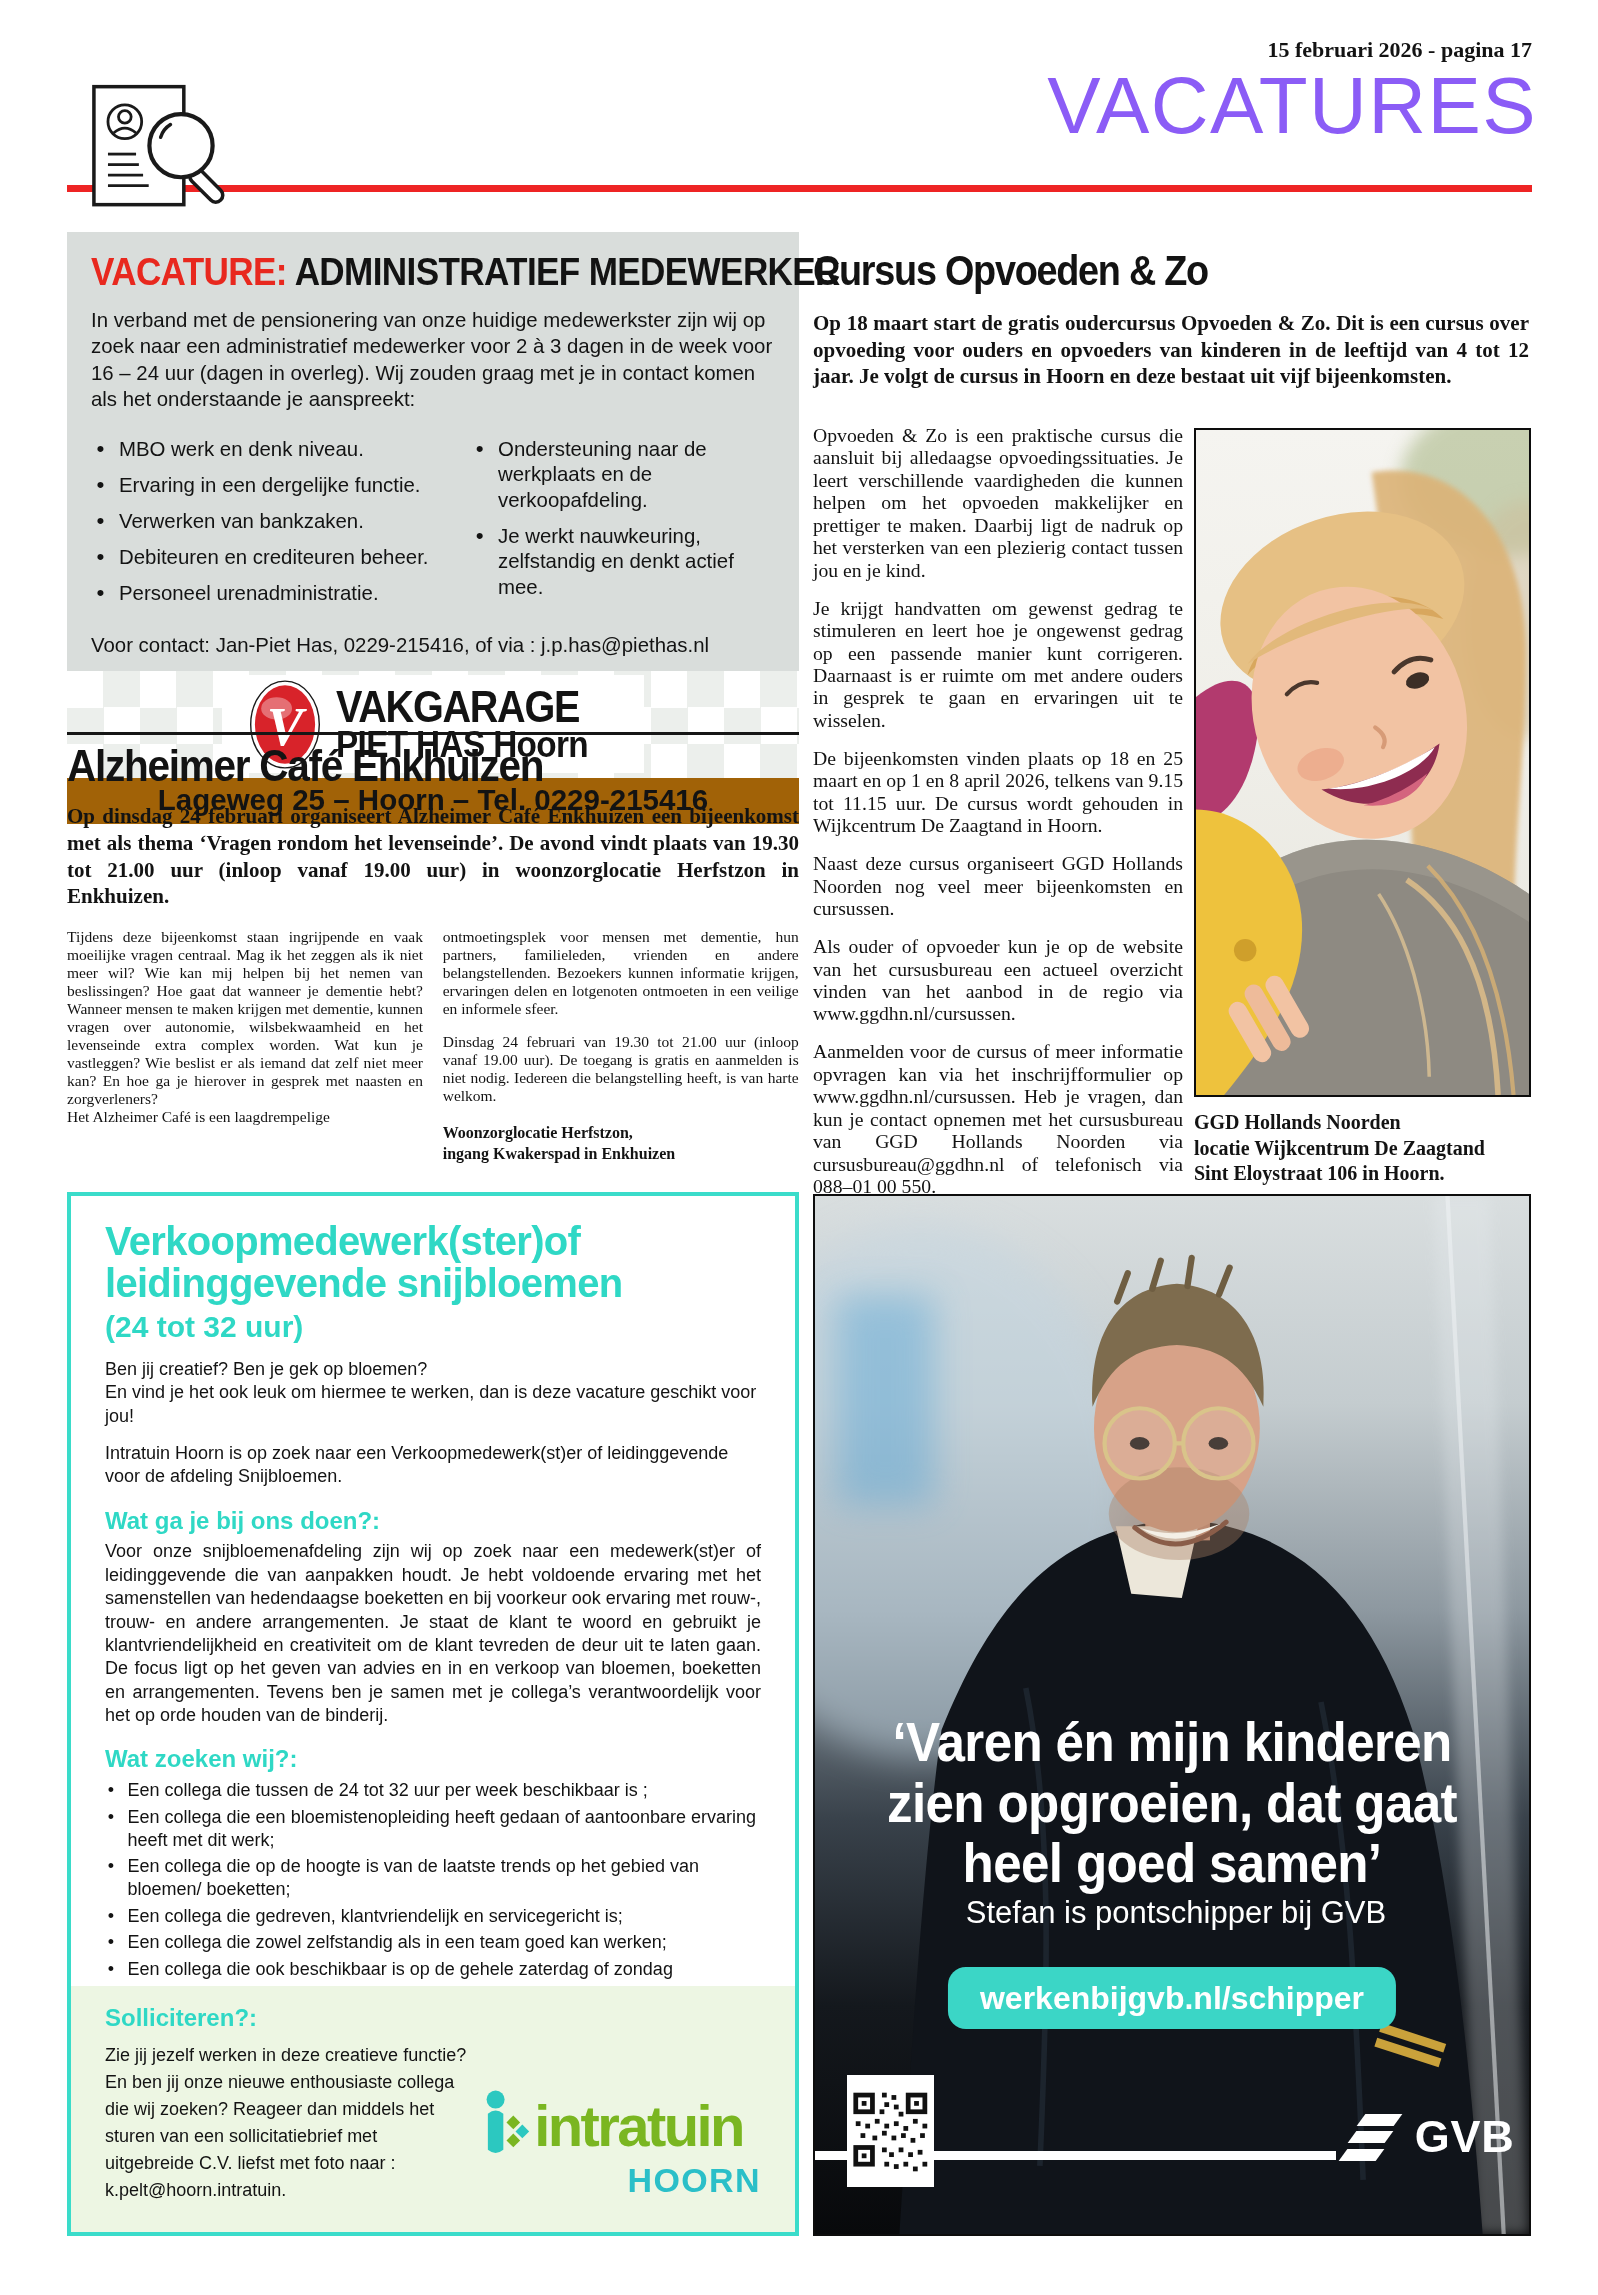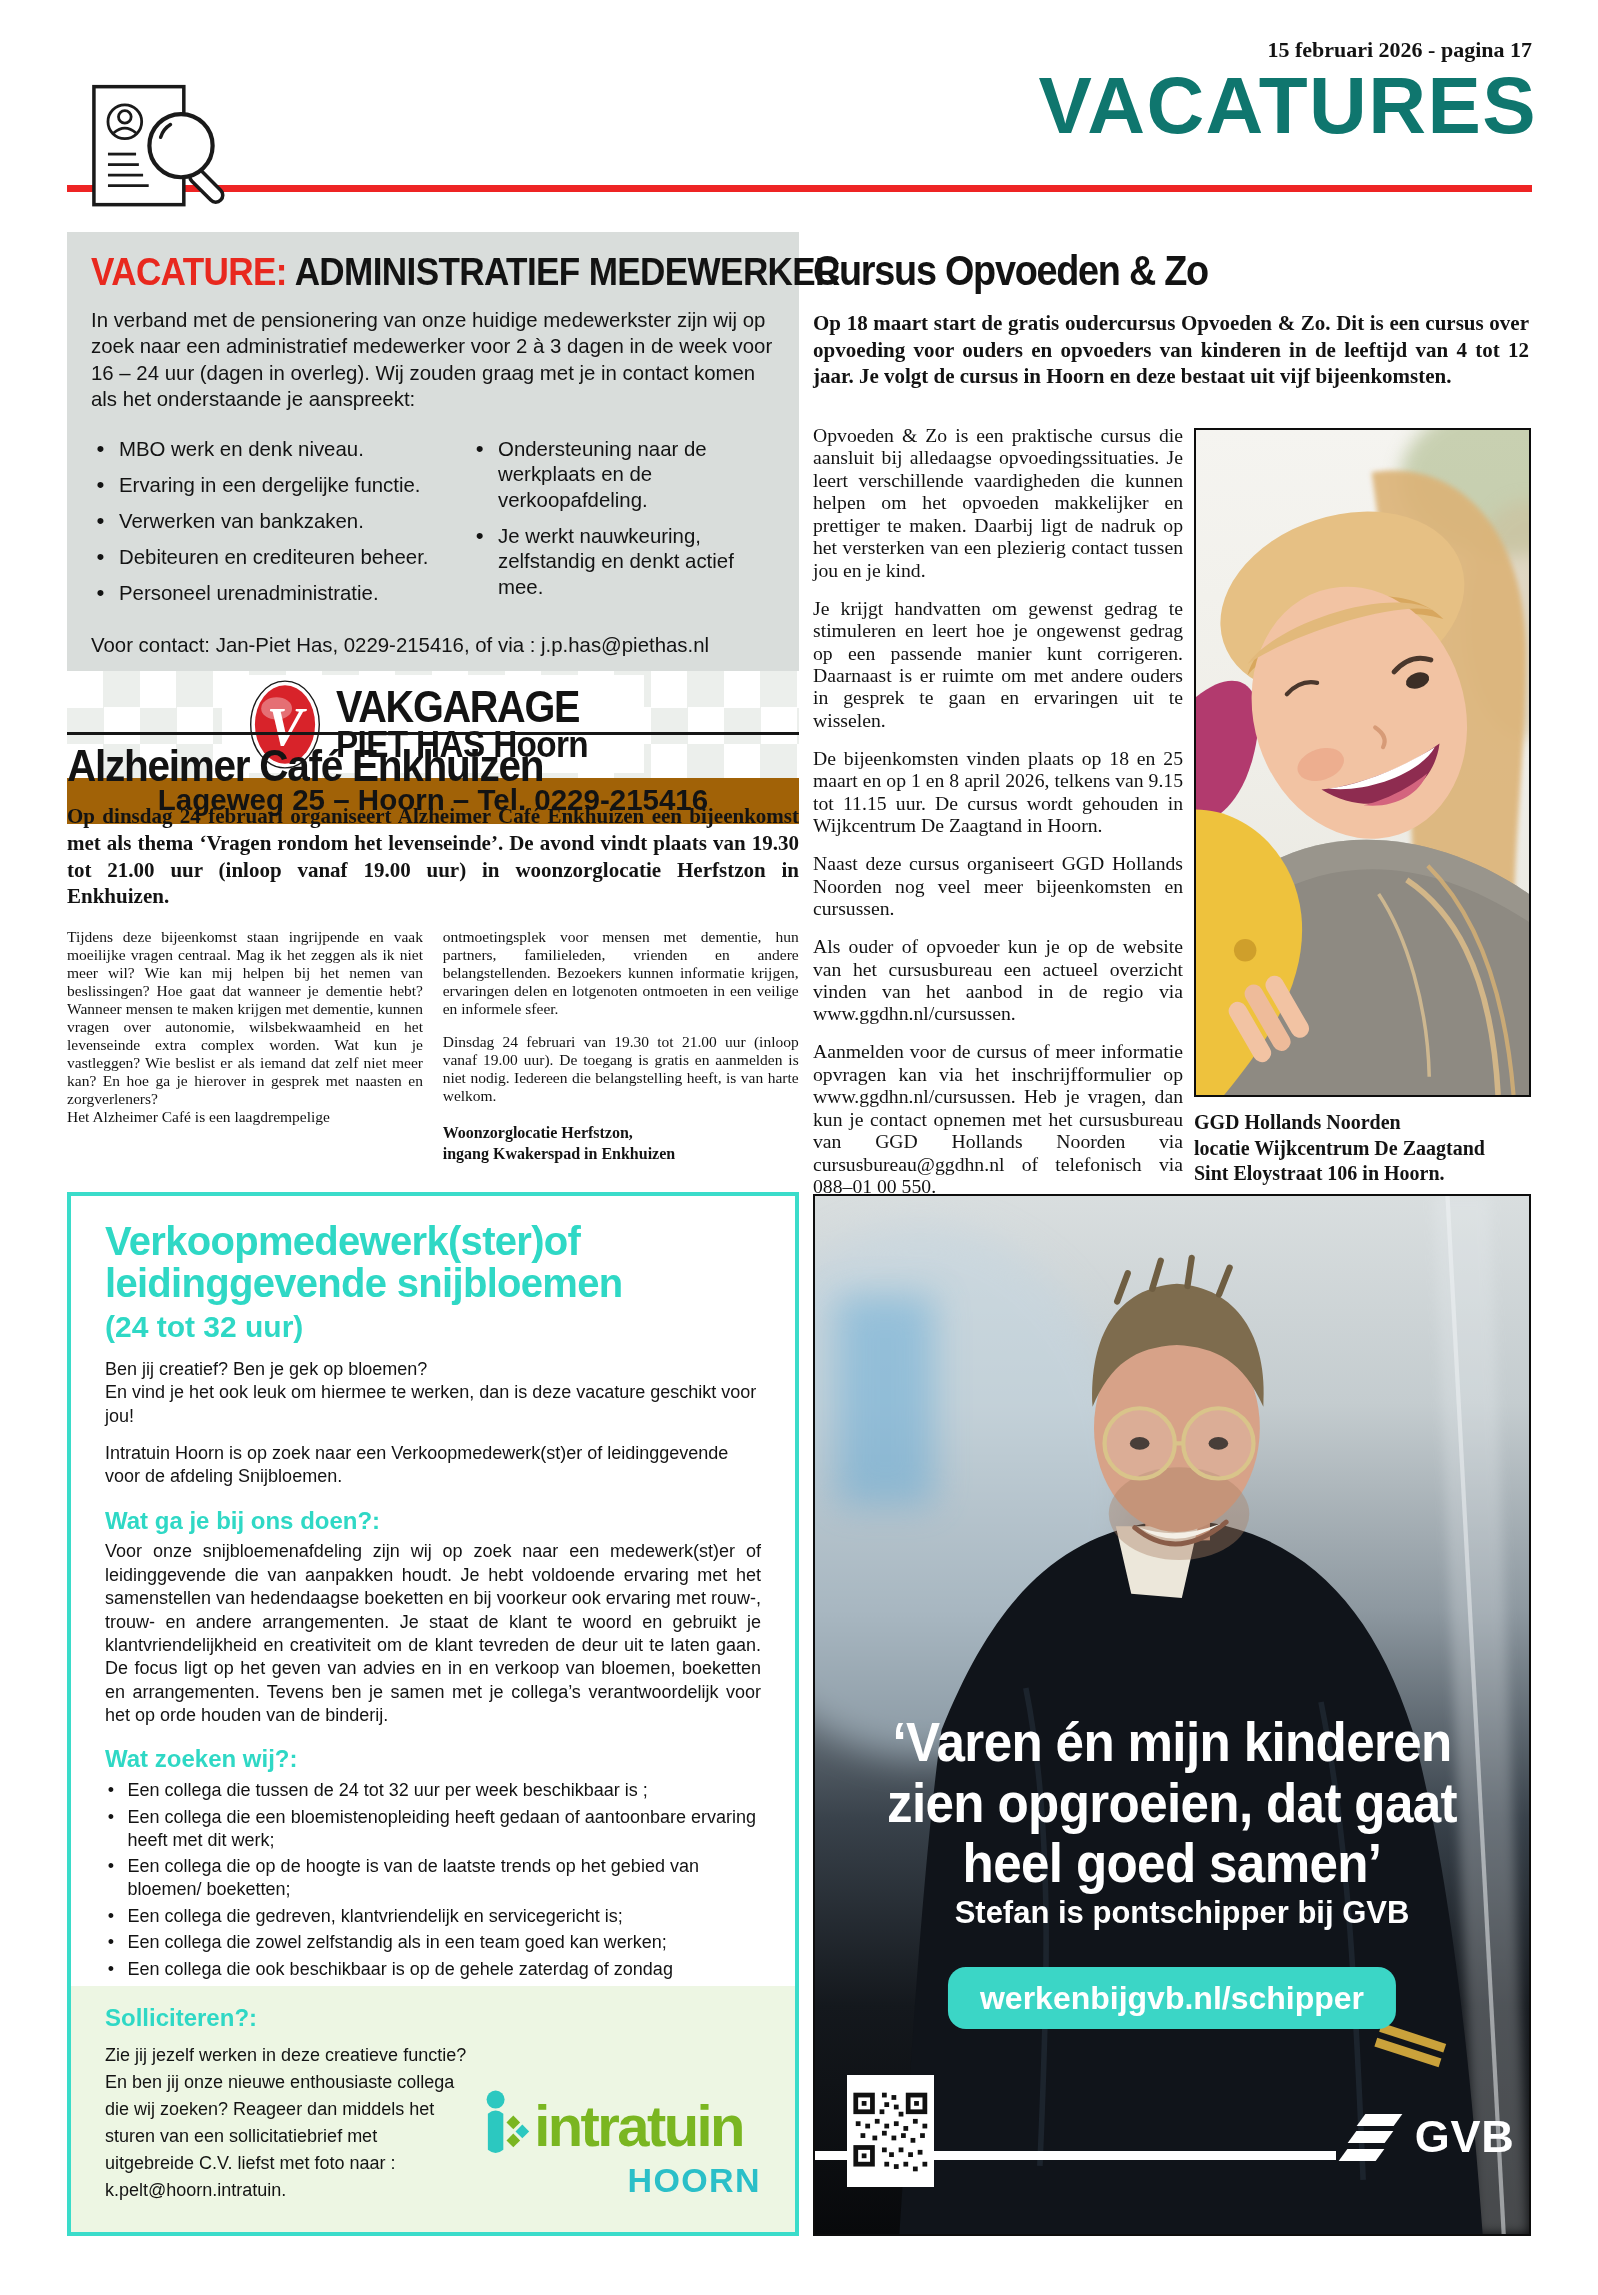--- a/index.html
+++ b/index.html
@@ -8,21 +8,21 @@
     font-family:"Liberation Sans",sans-serif;color:#131313;overflow:hidden;
   }
   .abs{position:absolute;}
   .serif{font-family:"Liberation Serif",serif;}
   .just{text-align:justify;}
   .cx{display:inline-block;transform:scaleX(.9);transform-origin:left center;}
   .cxc{display:block;transform:scaleX(.93);transform-origin:center;}
 
   
   #date-line{right:67px;top:37px;font-size:22px;font-weight:bold;}
-  #section-title{right:62px;top:66px;font-size:80px;line-height:1;font-weight:700;letter-spacing:1.4px;color:#0f766e;}
+  #section-title{right:62px;top:66px;font-size:80px;line-height:1;font-weight:400;letter-spacing:1.4px;color:#8b5cf6;}
   #header-rule{left:67px;top:185px;width:1465px;height:7px;background:#ee2424;}
 
   
   #vak-box{left:67px;top:232px;width:732px;background:#d9dddb;box-sizing:border-box;padding:18px 24px 0;}
   #vak-box .vac-title{font-size:39px;font-weight:800;letter-spacing:-0.7px;white-space:nowrap;}
   #vak-box .vac-title .red{color:#e8281e;}
   .vak-par{font-size:20.4px;line-height:1.3;margin-top:12.6px;}
   .vak-cols{display:flex;gap:21px;margin-top:24px;}
   .vak-cols ul{margin:0;padding:0;}
   .vak-cols li{list-style:none;position:relative;padding-left:28px;margin-bottom:10.5px;font-size:20.4px;line-height:1.25;}
@@ -74,21 +74,21 @@
   #cur-photo{left:1194px;top:428px;width:337px;height:669px;border:2.1px solid #0d0d0d;box-sizing:border-box;}
   #cur-photo svg{display:block;width:100%;height:100%;}
   #cur-caption{left:1194px;top:1110px;width:337px;font-size:20px;font-weight:bold;line-height:1.28;}
 
   
   #gvb{left:813px;top:1194px;width:718px;height:1042px;border:2.1px solid #0d0d0d;box-sizing:border-box;overflow:hidden;padding-left:36px;}
   #gvb .bg{position:absolute;inset:0;}
   #gvb .bg svg{display:block;width:100%;height:100%;}
   .gvb-quote{position:absolute;left:0;top:516px;width:100%;text-align:center;color:#fff;
     font-size:55px;font-weight:800;line-height:1.1;letter-spacing:-0.7px;}
-  .gvb-tag{position:absolute;left:10px;top:699px;width:100%;text-align:center;color:#fff;font-size:31px;font-weight:700;}
+  .gvb-tag{position:absolute;left:4px;top:699px;width:100%;text-align:center;color:#fff;font-size:31px;font-weight:400;}
   .gvb-btn{position:absolute;left:50%;top:771px;transform:translateX(-50%);background:#3bd6c6;color:#fff;
     border:none;border-radius:18px;padding:12.6px 32px;font-size:32px;font-weight:800;font-family:"Liberation Sans",sans-serif;}
   .gvb-line{position:absolute;left:0;top:955px;width:521px;height:9px;background:#fff;}
   .gvb-qr{position:absolute;left:32px;top:879px;width:87px;height:112px;background:#fff;padding:4.2px;box-sizing:border-box;}
   .gvb-qr svg{display:block;width:100%;height:100%;}
   .gvb-logo{position:absolute;left:528px;top:915px;display:flex;align-items:center;gap:9.8px;color:#fff;}
   .gvb-mark{display:flex;flex-direction:column;align-items:flex-start;}
   .gvb-chev{width:37px;height:12px;background:#fff;transform:skewX(-36deg);margin:2.8px 0;}
   .gvb-chev.c1{margin-left:18px;}.gvb-chev.c2{margin-left:9px;}
   .gvb-logo .t{font-size:45px;font-weight:800;letter-spacing:0.7px;margin-left:7px;}

